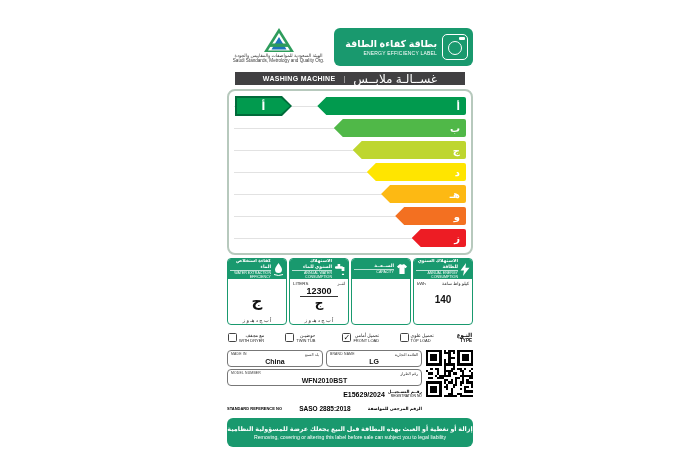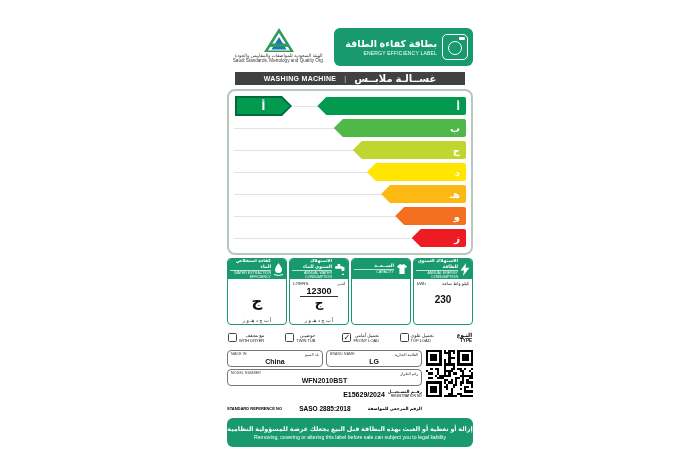--- a/index.html
+++ b/index.html
@@ -20,21 +20,21 @@
   .banner .txt .en { font-size:5px; letter-spacing:.2px; margin-top:1px; }
   .washbox { width:26px; height:26px; border:1.6px solid #fff; border-radius:5px; position:relative; flex:0 0 auto; }
   .washbox .drum { position:absolute; left:50%; top:55%; width:14px; height:14px; border:1.5px solid #fff;
                    border-radius:50%; transform:translate(-50%,-50%); }
   .washbox .panel-dot { position:absolute; top:2px; right:2px; width:6px; height:2.5px; background:#fff; border-radius:1px; }
 
   .prodbar { margin:2px 8px 0; height:13px; background:#414042; display:flex; align-items:center;
              justify-content:center; gap:8px; color:#fff; }
   .prodbar .en { font-size:7px; font-weight:bold; letter-spacing:.3px; }
   .prodbar .dv { font-size:7px; color:#cfcfcf; }
-  .prodbar .ar { font-size:10px; font-weight:bold; }
+  .prodbar .ar { font-size:12px; font-weight:normal; }
 
   
   .ratings { margin-top:4px; border:2px solid #b7c9bd; border-radius:8px; padding:4px 3px; }
   .rate-row { position:relative; height:22px; }
   .leader { position:absolute; left:2px; right:2px; top:50%; height:1px; background:#e2e2e2; }
   .arrow { position:absolute; right:2px; top:2px; height:18px; border-radius:0 2px 2px 0;
            clip-path:polygon(9px 0, 100% 0, 100% 100%, 9px 100%, 0 50%); }
   .arrow .lt { position:absolute; right:6px; top:50%; transform:translateY(-50%);
                color:#fff; font-weight:bold; font-size:10px; }
   .sel-ptr { position:absolute; left:3px; top:1px; width:57px; height:20px; background:#006b3a;
@@ -247,21 +247,21 @@
           </div>
           <svg width="10" height="13" viewBox="0 0 10 13">
             <polygon points="6,0 0.5,7.5 4,7.5 3,13 9.5,4.8 5.5,4.8" fill="#fff"></polygon>
           </svg>
         </div>
         <div class="mbody">
           <div class="units">
             <span>kWh</span>
             <span dir="rtl">كيلو واط ساعة</span>
           </div>
-          <div class="bigval">230</div>
+          <div class="bigval">140</div>
         </div>
       </div>
     </div>
 
     <div class="typerow">
       <div class="topt">
         <span class="cbx"></span>
         <span class="lbl">
           <span class="ar" dir="rtl">مع مجفف</span>
           <span class="en">WITH DRYER</span>

